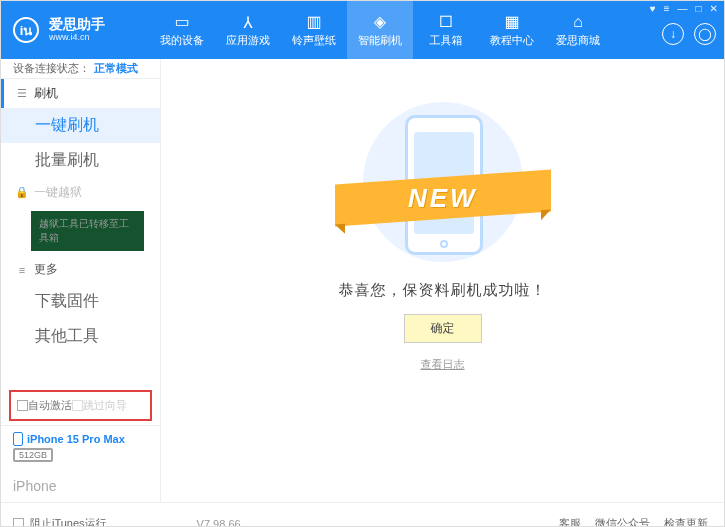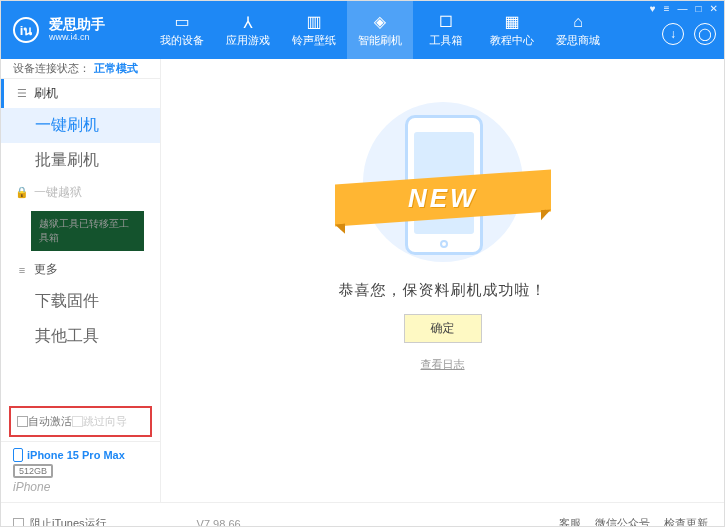--- a/index.html
+++ b/index.html
@@ -36,21 +36,21 @@
 .group-ic { width: 12px; height: 12px; display: inline-flex; align-items: center; justify-content: center; font-size: 11px; color: #888; }
 
 .checkbox-row { border: 2px solid #e04040; margin: 4px 8px; padding: 6px 6px; display: flex; align-items: center; font-size: 11px; color: #777; }
 .cb { width: 11px; height: 11px; border: 1px solid #aaa; display: inline-block; }
 .cb.disabled { opacity: 0.4; }
 
 .device-box { padding: 6px 12px 8px; border-top: 1px solid #eee; }
 .dev-line { display: flex; align-items: center; gap: 4px; color: #1e88f5; font-size: 11px; font-weight: 600; }
 .phone-ic { width: 10px; height: 14px; border: 1.5px solid #1e88f5; border-radius: 2px; }
 .storage { display: inline-block; border: 2px solid #a3a3a3; border-radius: 2px; padding: 0 4px; font-size: 9px; color: #777; margin-top: 2px; }
-.dev-type { font-size: 12px; color: #aaa; margin-top: 2px; font-style: italic; }
+.dev-type { font-size: 14px; color: #aaa; margin-top: 16px; }
 
 .main { flex: 1; position: relative; display: flex; flex-direction: column; align-items: center; padding-top: 38px; }
 .main-inner { display: flex; flex-direction: column; align-items: center; }
 
 .illus { width: 200px; height: 170px; position: relative; }
 .circle-bg { position: absolute; width: 160px; height: 160px; background: #eaf3ff; border-radius: 50%; left: 20px; top: 5px; }
 .phone-body { position: absolute; width: 78px; height: 140px; background: #fff; border-radius: 10px; border: 3px solid #bcdcff; left: 62px; top: 18px; }
 .phone-screen { position: absolute; inset: 14px 6px 18px; background: #d9ecff; border-radius: 3px; }
 .phone-home { position: absolute; bottom: 4px; left: 50%; width: 8px; height: 8px; border: 2px solid #bcdcff; border-radius: 50%; transform: translateX(-50%); }
 .ribbon { position: absolute; top: 80px; left: -8px; width: 216px; height: 42px; background: #ffb633; transform: skewY(-4deg); display: flex; align-items: center; justify-content: center; }

